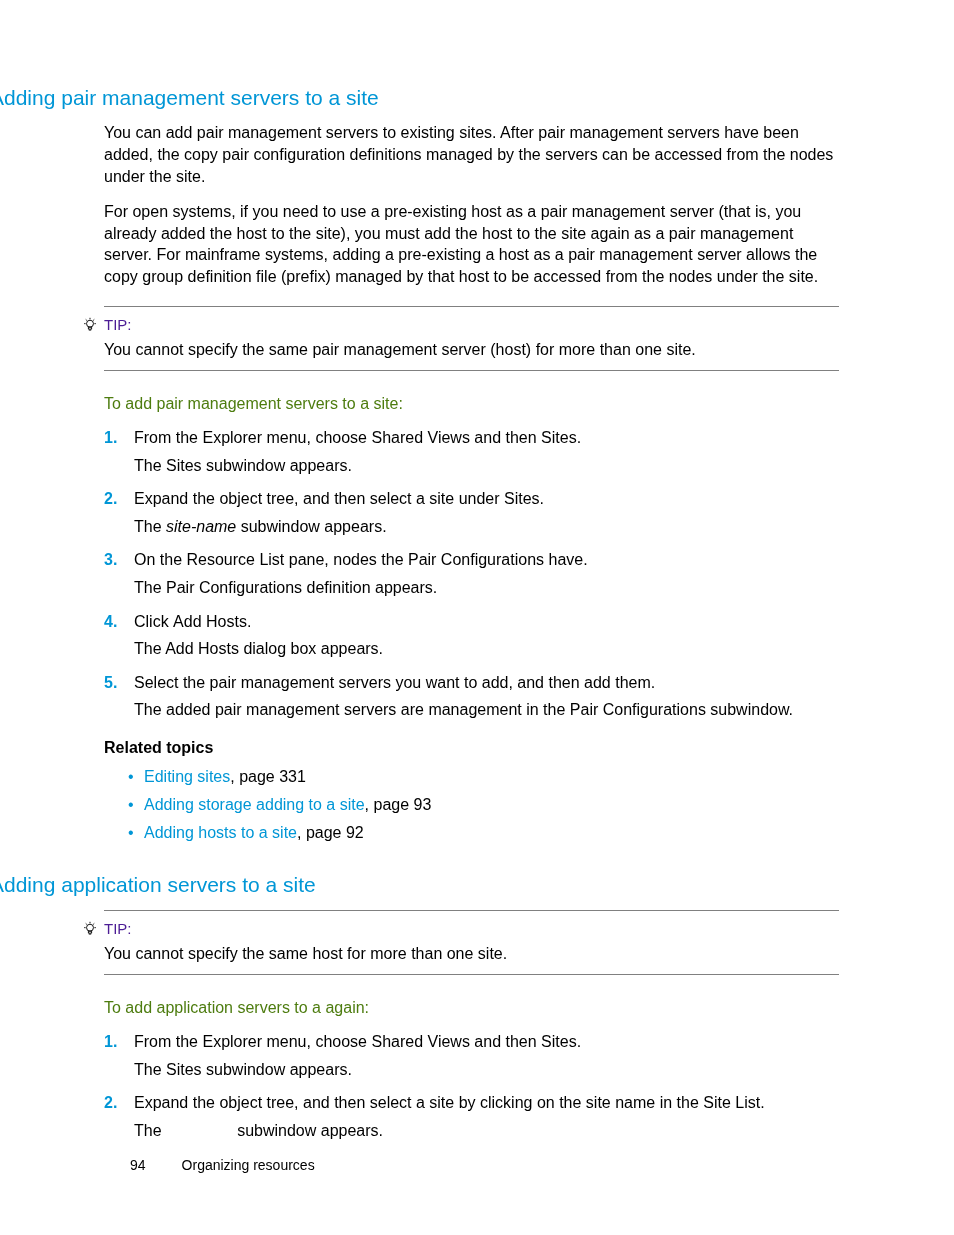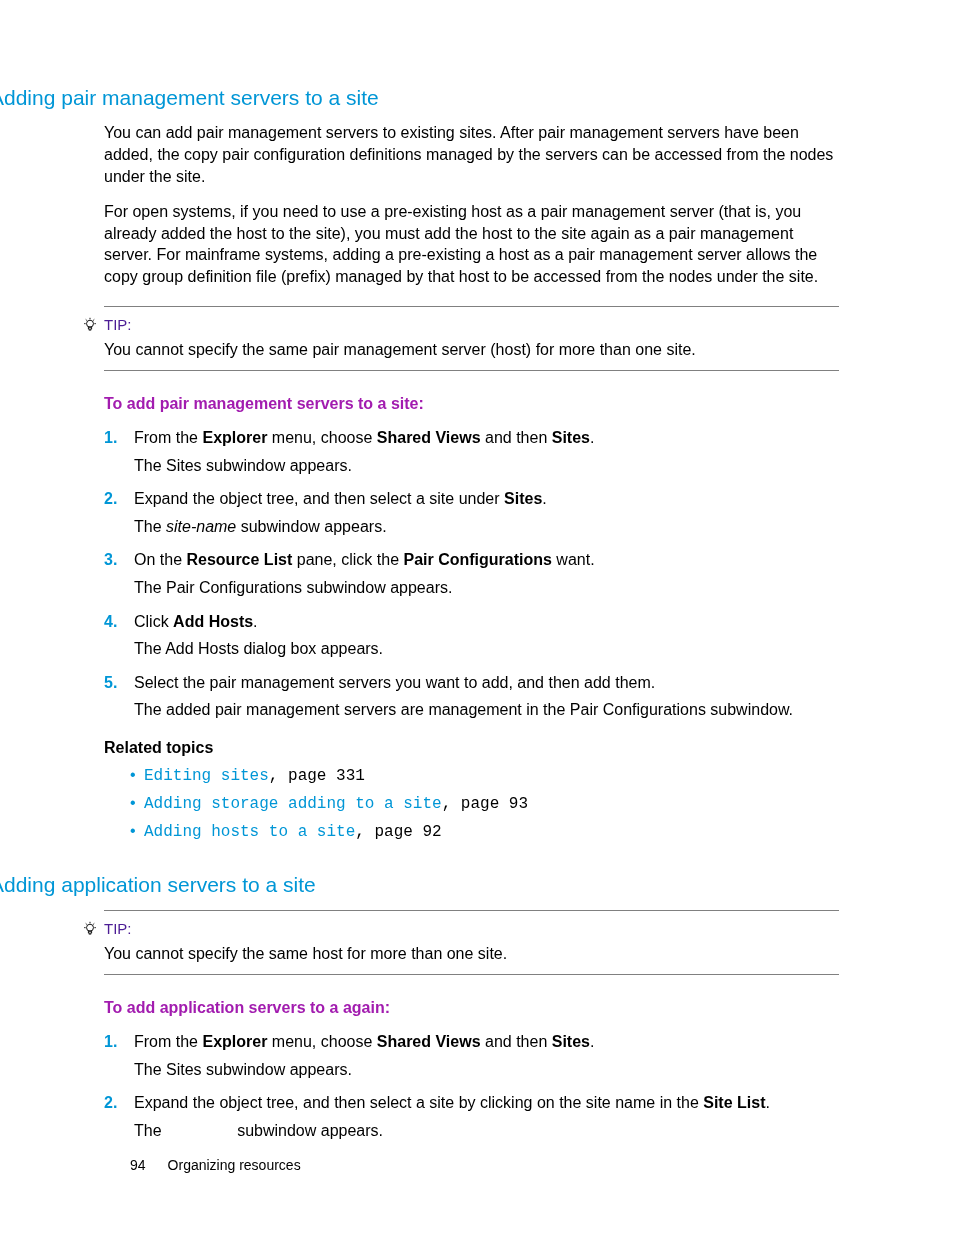--- a/index.html
+++ b/index.html
@@ -55,22 +55,22 @@
     margin-left: -22px;
   }
   .tip-label {
     color: #4c1d95;
     font-size: 15px;
   }
   .tip-body {
     margin: 4px 0 10px 0;
   }
   .proc-title {
-    color: #a21caf;
-    font-weight: 700;
+    color: #4d7c0f;
+    font-weight: 400;
     font-size: 16px;
     margin: 22px 0 12px 0;
   }
   ol.steps {
     list-style: none;
     padding: 0;
     margin: 0;
     counter-reset: step;
   }
   ol.steps > li {
@@ -82,52 +82,51 @@
   ol.steps > li::before {
     content: counter(step) ".";
     position: absolute;
     left: 0;
     top: 0;
     color: #0096d6;
     font-weight: 600;
   }
   .step-main { display: block; }
   .step-sub { display: block; margin-top: 6px; }
-  b, strong { font-weight: 700; }
+  b, strong { font-weight: 400; }
   em, i { font-style: italic; }
   .related-title {
     font-weight: 700;
     margin: 16px 0 8px 0;
   }
   ul.related {
     list-style: none;
     padding: 0;
     margin: 0 0 0 24px;
   }
   ul.related > li {
     position: relative;
     padding-left: 16px;
     margin-bottom: 6px;
-    font-family: Liberation Mono, monospace;
   }
   ul.related > li::before {
     content: "•";
     position: absolute;
     left: 0;
     top: 0;
     color: #0096d6;
   }
   .link { color: #0096d6; }
   .footer {
     position: absolute;
     left: 130px;
     bottom: 60px;
     font-size: 14px;
     display: flex;
-    gap: 22px;
+    gap: 36px;
     align-items: baseline;
   }
   .footer .pg { }
   .footer .chap { }
   svg.bulb { width: 16px; height: 16px; flex: 0 0 16px; }
 </style>
 </head>
 <body>
 
 <div class="page">
@@ -171,23 +170,23 @@
       <li>
         <span class="step-main">
           <span>Expand the object tree, and then select a site under </span><b>Sites</b><span>.</span>
         </span>
         <span class="step-sub">
           <span>The </span><i>site-name</i><span> subwindow appears.</span>
         </span>
       </li>
       <li>
         <span class="step-main">
-          <span>On the </span><b>Resource List</b><span> pane, click the </span><b>Pair Configurations</b><span> want.</span>
-        </span>
-        <span class="step-sub">The Pair Configurations subwindow appears.</span>
+          <span>On the </span><b>Resource List</b><span> pane, nodes the </span><b>Pair Configurations</b><span> have.</span>
+        </span>
+        <span class="step-sub">The Pair Configurations definition appears.</span>
       </li>
       <li>
         <span class="step-main">
           <span>Click </span><b>Add Hosts</b><span>.</span>
         </span>
         <span class="step-sub">The Add Hosts dialog box appears.</span>
       </li>
       <li>
         <span class="step-main">Select the pair management servers you want to add, and then add them.</span>
         <span class="step-sub">The added pair management servers are management in the Pair Configurations subwindow.</span>

